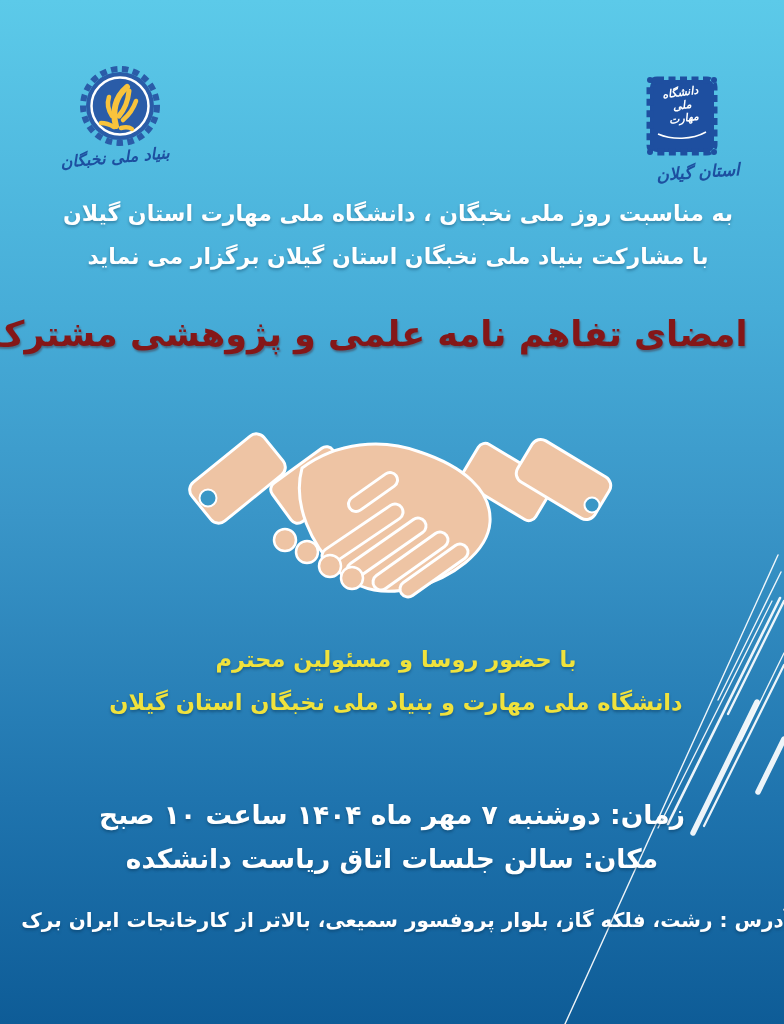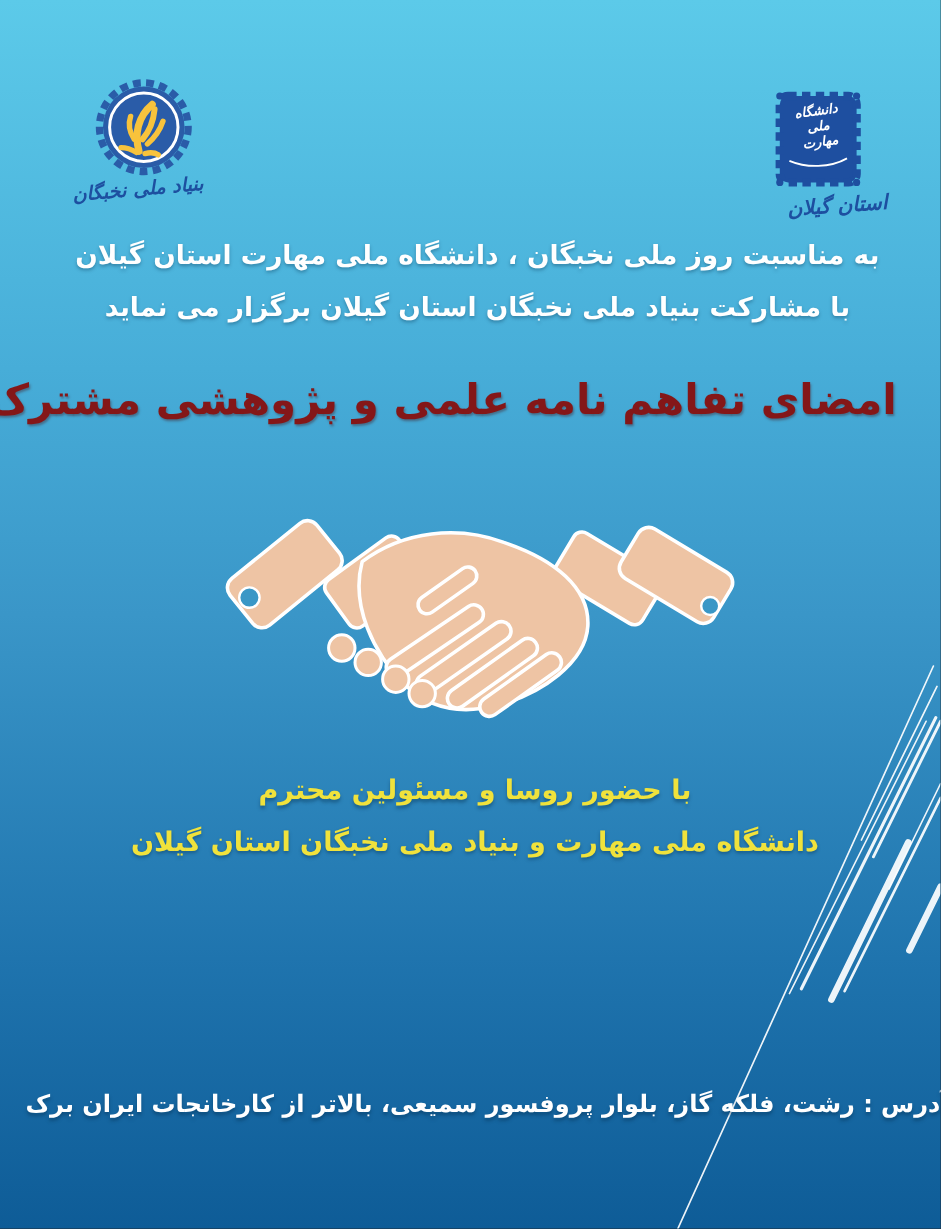--- a/index.html
+++ b/index.html
@@ -132,17 +132,19 @@
       <circle cx="440" cy="75" r="7.5" fill="#3A97C6" stroke="#FFFFFF" stroke-width="2"></circle>
     </g>
   </svg>
 
   <div class="txt attendees">
     <div>با حضور روسا و مسئولین محترم</div>
     <div>دانشگاه ملی مهارت و بنیاد ملی نخبگان استان گیلان</div>
   </div>
 
   <div class="txt schedule">
+    <div>زمان: دوشنبه ۷ مهر ماه ۱۴۰۴ ساعت ۱۰ صبح</div>
+    <div>مکان: سالن جلسات اتاق ریاست دانشکده</div>
   </div>
 
   <div class="txt address">آدرس : رشت، فلکه گاز، بلوار پروفسور سمیعی، بالاتر از کارخانجات ایران برک</div>
 
 </div>
 
 </body></html>

